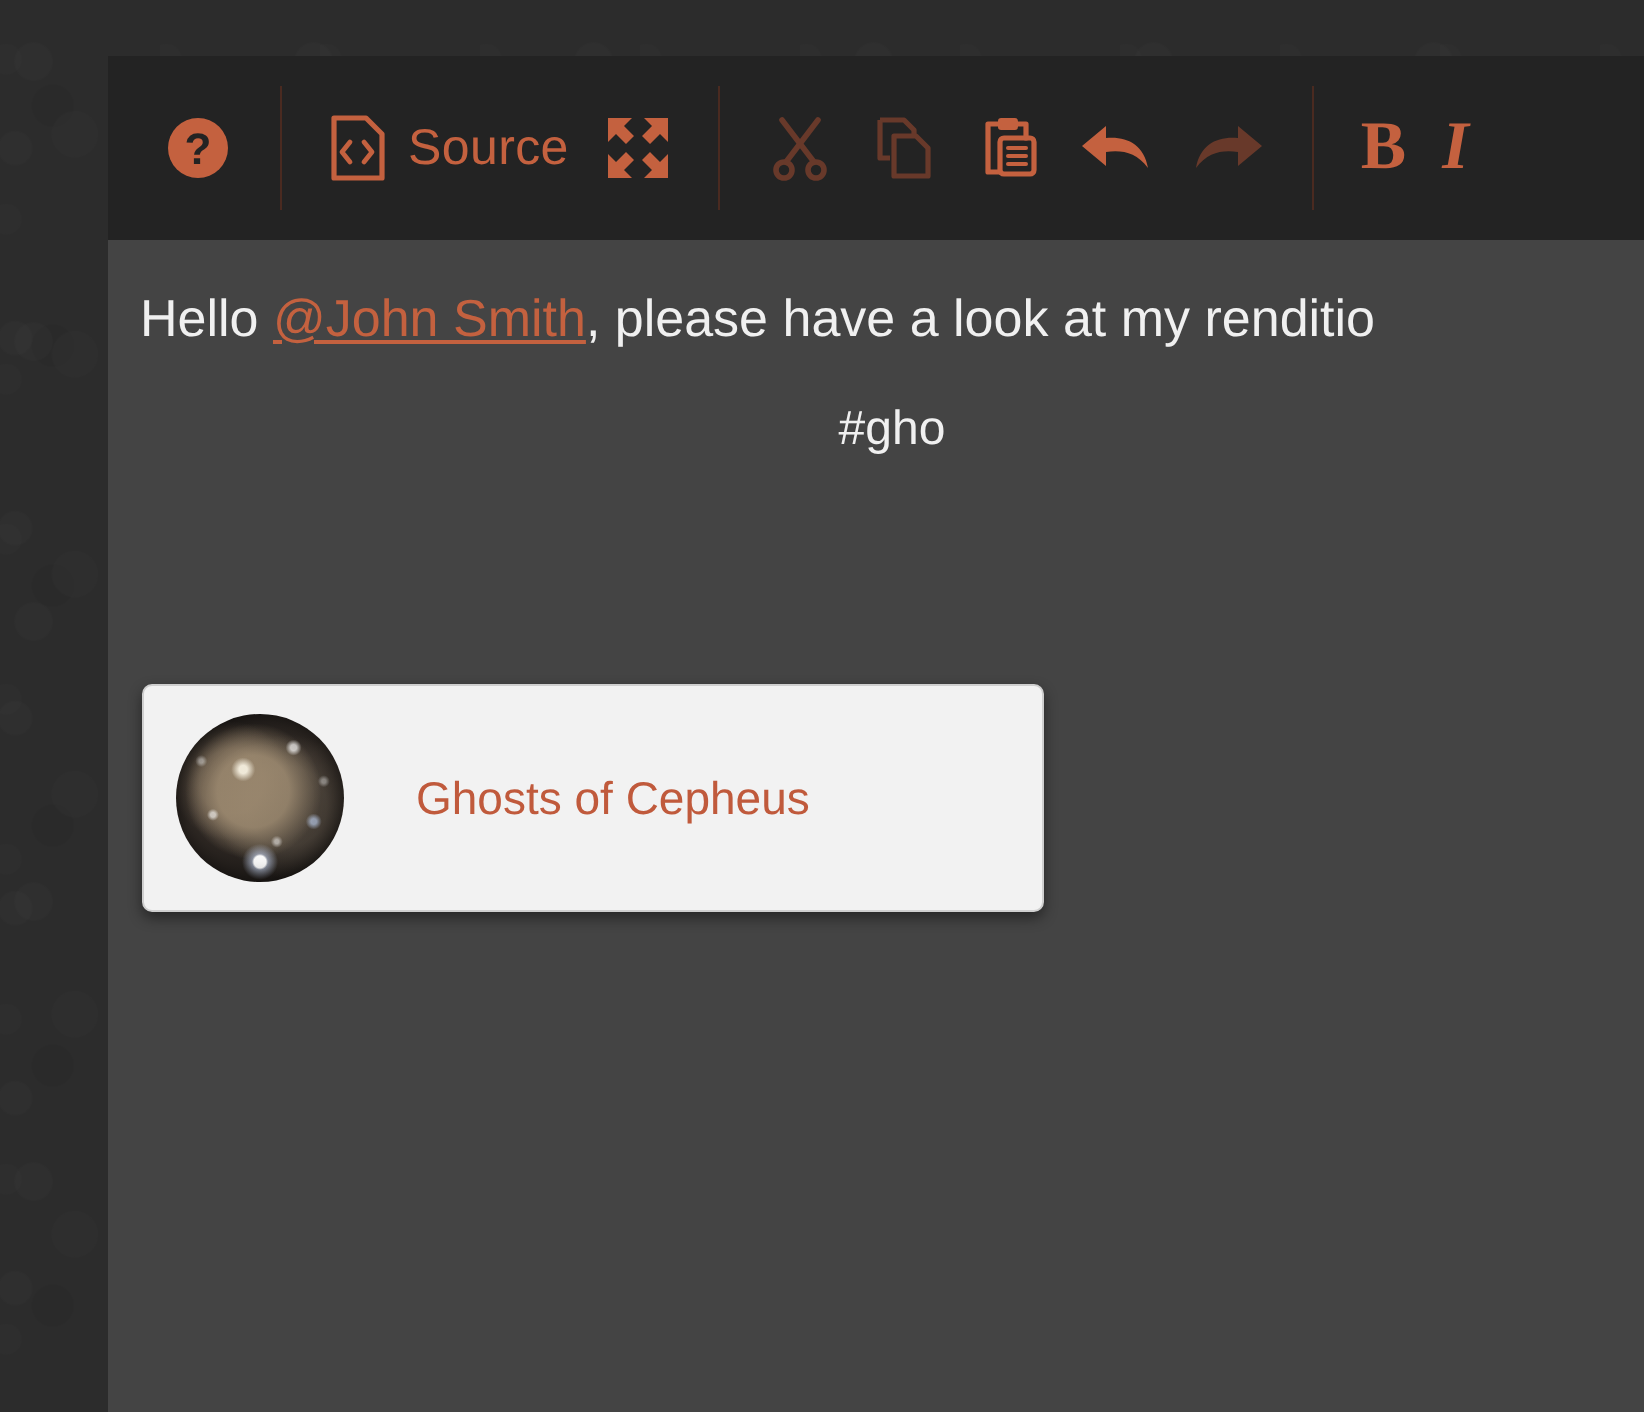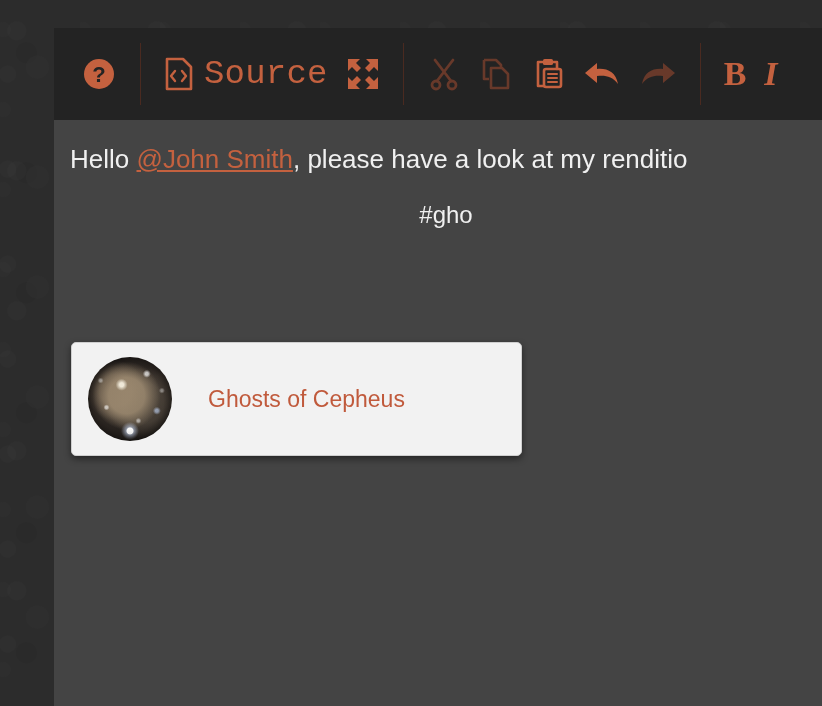--- a/index.html
+++ b/index.html
@@ -62,25 +62,24 @@
   }
   .tb-btn.disabled { color: #68392a; }
   .tb-sep {
     width: 1px;
     height: 62px;
     background: #4a2a20;
     margin: 0 14px;
     flex: none;
   }
   .tb-label {
-    font-size: 34px;
+    font-size: 25px;
     color: #c4613f;
     letter-spacing: 0.2px;
     margin-left: 10px;
-    font-family: Liberation Mono, monospace;
   }
   .tb-btn svg { display: block; }
   .tb-letter {
     font-family: "Liberation Serif", serif;
     font-size: 34px;
     line-height: 1;
     color: #c4613f;
   }
   .tb-letter.bold { font-weight: bold; }
   .tb-letter.italic { font-style: italic; font-weight: bold; }

